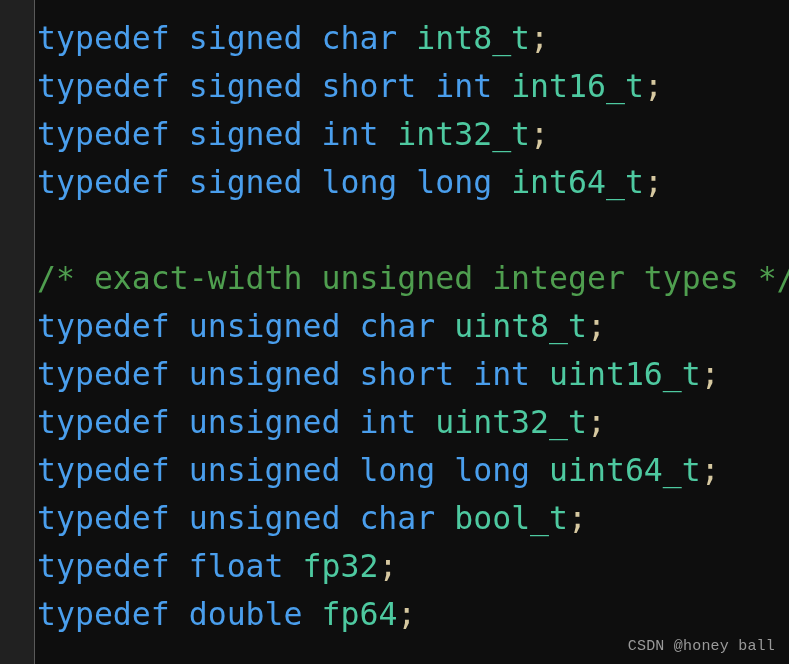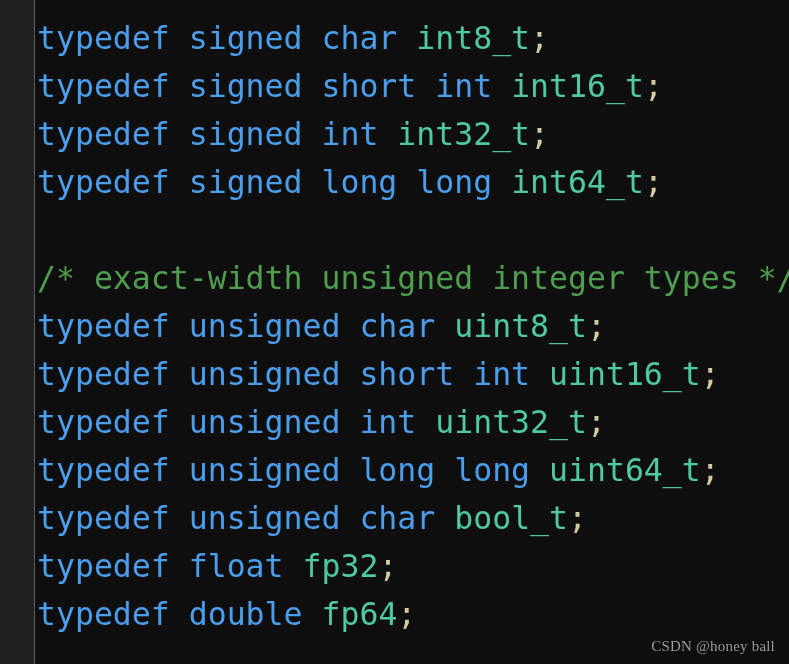--- a/index.html
+++ b/index.html
@@ -65,21 +65,21 @@
   }
   .tok-kw      { color: #4a9eec; }
   .tok-type    { color: #4ec9a0; }
   .tok-punc    { color: #d6c8a0; }
   .tok-comment { color: #4f9e4f; }
 
   #watermark {
     position: absolute;
     right: 14px;
     bottom: 9px;
-    font-family: Liberation Serif, serif;
+    font-family: Liberation Mono, monospace;
     font-size: 15px;
     color: #9a9a9a;
     letter-spacing: 0.2px;
     white-space: pre;
   }
 </style>
 </head>
 <body>
 
 <div id="editor-window">

